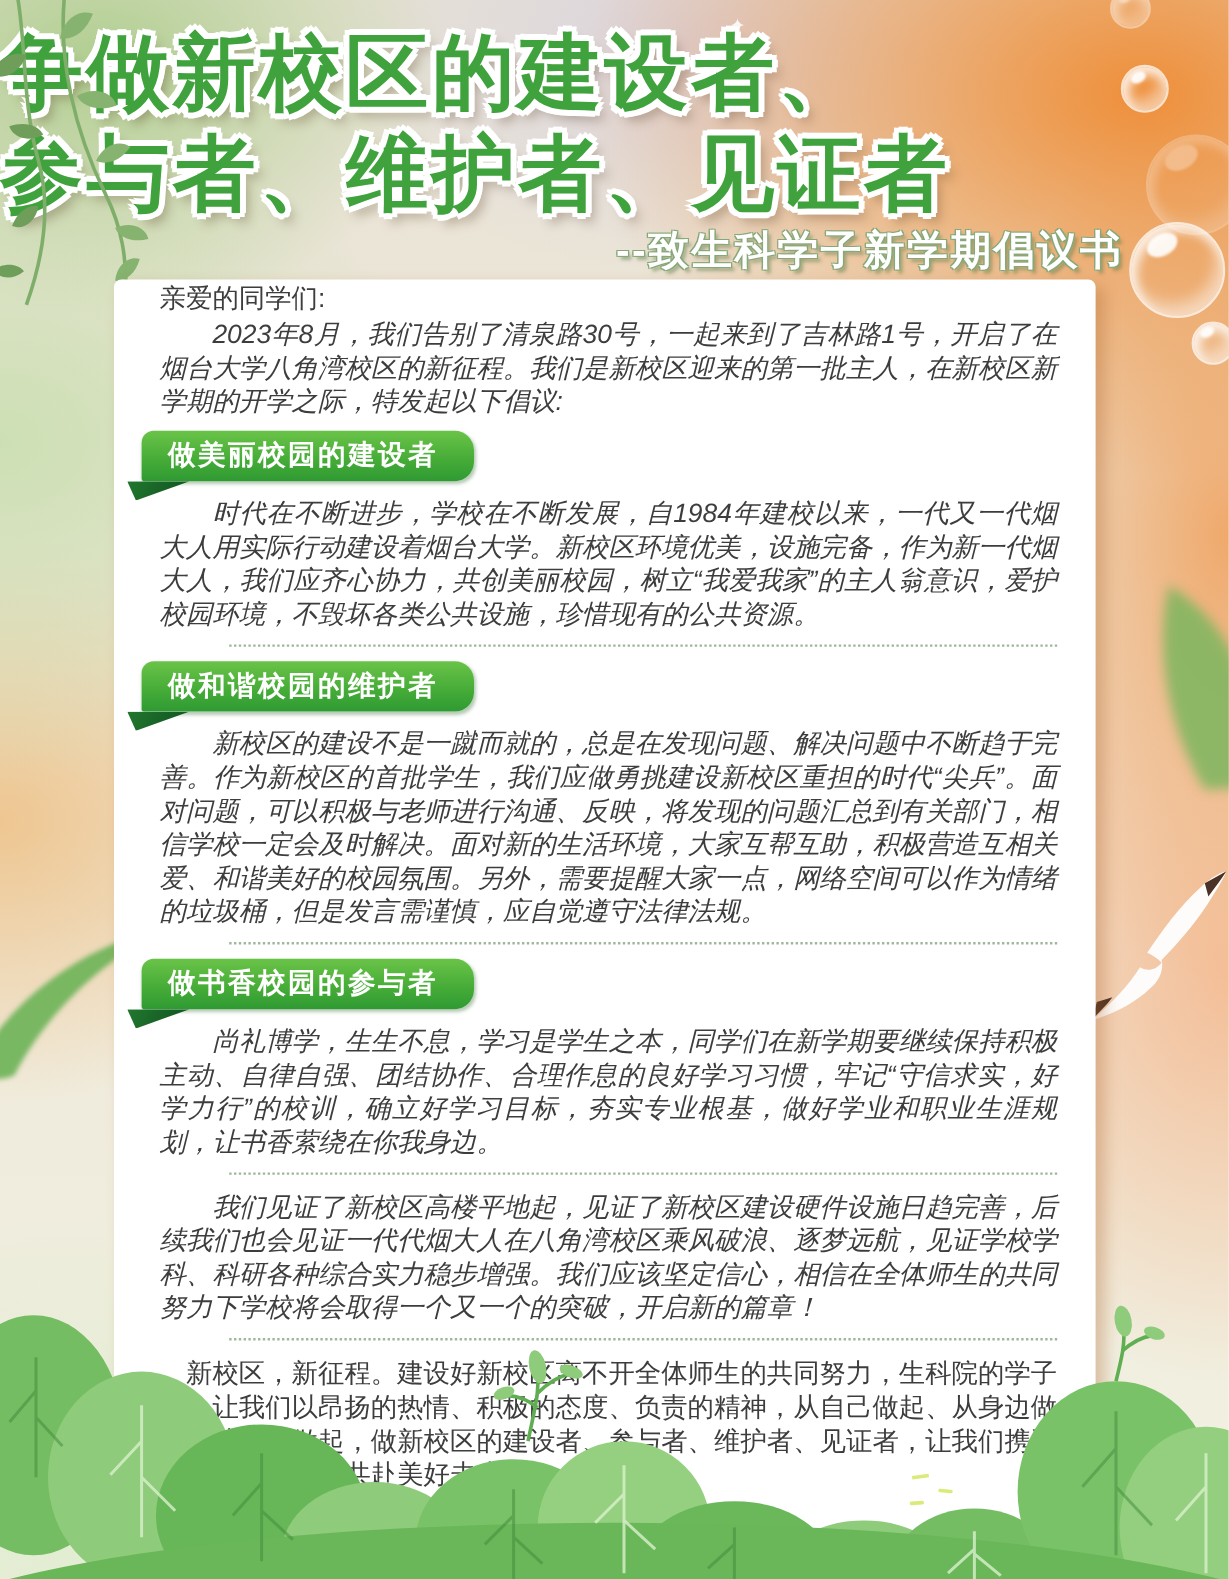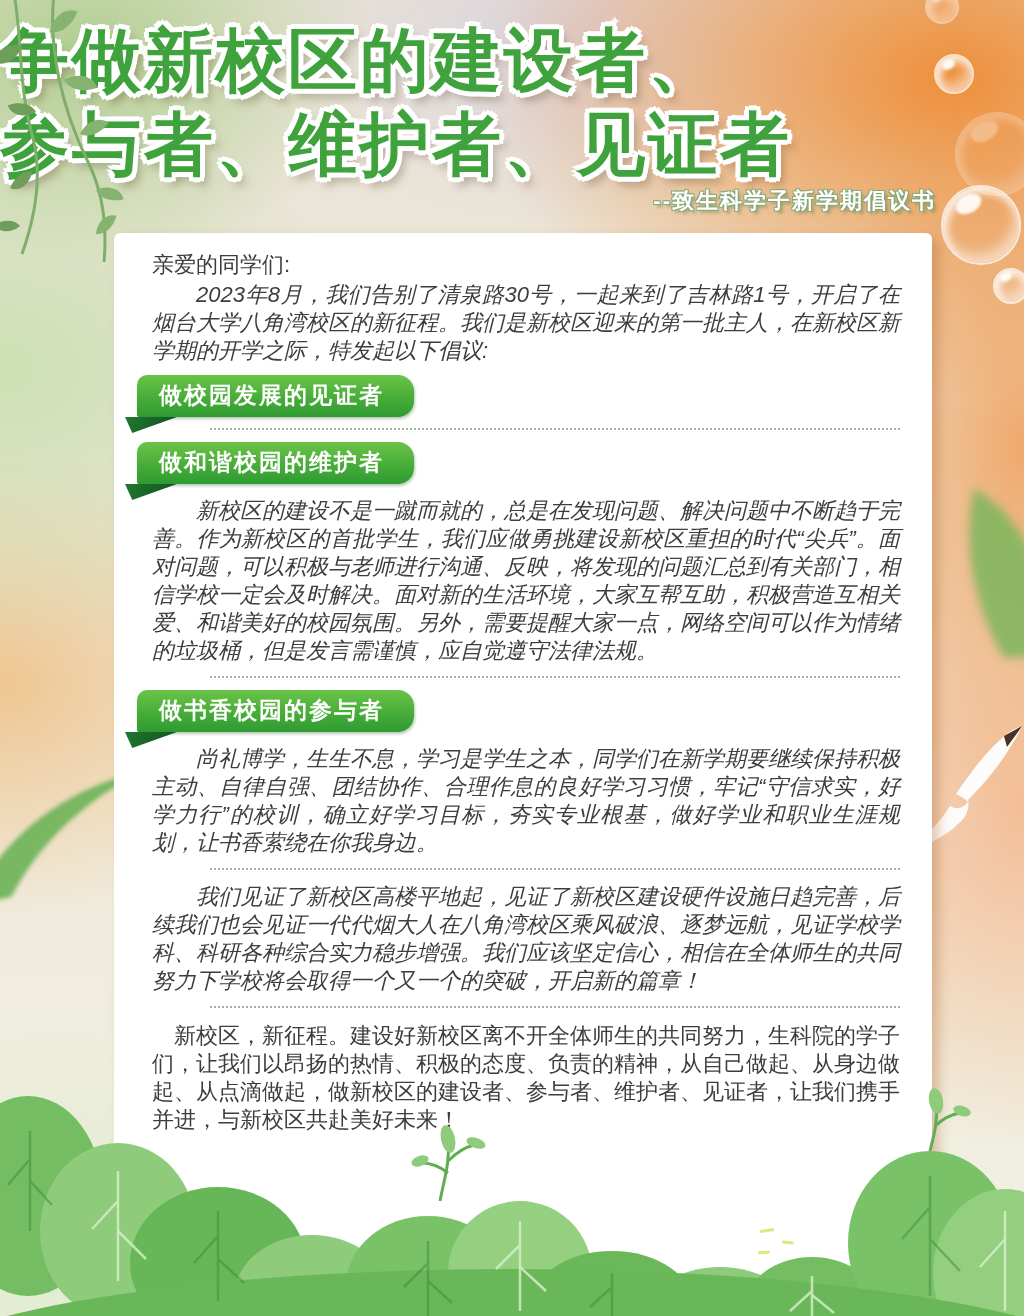--- a/index.html
+++ b/index.html
@@ -15,27 +15,27 @@
       radial-gradient(ellipse 430px 270px at 56% 3%, rgba(213,206,224,.75), rgba(213,206,224,0) 70%),
       radial-gradient(ellipse 560px 340px at 6% 96%, rgba(223,236,206,.9), rgba(223,236,206,0) 75%),
       linear-gradient(180deg,#e9e3d6 0%,#efe9da 55%,#f1f1e2 100%);}
   
   .title{position:absolute;left:0;width:100%;text-align:left;font-weight:900;
     color:#3fa23c;font-size:69px;letter-spacing:3px;line-height:1.12;white-space:nowrap;
     text-shadow:-4px -4px 0 #fff,4px -4px 0 #fff,-4px 4px 0 #fff,4px 4px 0 #fff,
       -5px 0 0 #fff,5px 0 0 #fff,0 -5px 0 #fff,0 5px 0 #fff,6px 8px 10px rgba(80,55,25,.4);}
   .title-1{top:22px;}
   .title-2{top:112px;font-family:Liberation Mono, monospace;}
-  .subtitle{position:absolute;top:186px;right:88px;font-size:22px;font-weight:800;color:#fff;
+  .subtitle{position:absolute;top:186px;right:88px;font-size:34px;font-weight:800;color:#fff;
     letter-spacing:2px;white-space:nowrap;
     text-shadow:-1px -1px 0 #86a878,1px -1px 0 #86a878,-1px 1px 0 #86a878,1px 1px 0 #86a878,3px 3px 3px rgba(100,130,80,.55);}
   
   .card{position:absolute;left:95px;top:233px;width:818px;height:1083px;background:#fff;
     border-radius:6px;box-shadow:7px 6px 12px rgba(170,95,35,.33);
-    padding:18px 32px 0 38px;box-sizing:border-box;z-index:3;margin-left:19px;}
+    padding:2px 32px 0 38px;box-sizing:border-box;z-index:3;}
   .body-text{font-size:22px;line-height:28px;color:#3d3d3d;font-weight:500;
     text-align:justify;margin:0;}
   .salutation{margin:0 0 2px 0;}
   .para-indent{text-indent:2em;font-style:italic;}
   .para-indent-sm{text-indent:1em;}
   .section-tab{position:relative;display:inline-block;margin:10px 0 0 -15px;
     background:linear-gradient(180deg,#6ac348 0%,#47ad38 55%,#2f9a33 100%);
     color:#fff;font-size:23px;font-weight:700;letter-spacing:2px;
     padding:5px 30px 6px 22px;border-radius:10px 16px 16px 2px;
     box-shadow:1px 2px 3px rgba(40,100,40,.35);}
@@ -107,21 +107,22 @@
 
   <div class="title title-1">争做新校区的建设者、</div>
   <div class="title title-2">参与者、维护者、见证者</div>
   <div class="subtitle">--致生科学子新学期倡议书</div>
 
   <div class="card">
     <p class="body-text salutation">亲爱的同学们:</p>
     <p class="body-text para-indent">2023年8月，我们告别了清泉路30号，一起来到了吉林路1号，开启了在烟台大学八角湾校区的新征程。我们是新校区迎来的第一批主人，在新校区新学期的开学之际，特发起以下倡议:</p>
 
     <div>
-      <div class="section-tab">做校园发展的见证者</div>
+      <div class="section-tab">做美丽校园的建设者</div>
+      <p class="body-text para-indent section-body">时代在不断进步，学校在不断发展，自1984年建校以来，一代又一代烟大人用实际行动建设着烟台大学。新校区环境优美，设施完备，作为新一代烟大人，我们应齐心协力，共创美丽校园，树立“我爱我家”的主人翁意识，爱护校园环境，不毁坏各类公共设施，珍惜现有的公共资源。</p>
       <hr class="divider">
     </div>
 
     <div>
       <div class="section-tab">做和谐校园的维护者</div>
       <p class="body-text para-indent section-body">新校区的建设不是一蹴而就的，总是在发现问题、解决问题中不断趋于完善。作为新校区的首批学生，我们应做勇挑建设新校区重担的时代“尖兵”。面对问题，可以积极与老师进行沟通、反映，将发现的问题汇总到有关部门，相信学校一定会及时解决。面对新的生活环境，大家互帮互助，积极营造互相关爱、和谐美好的校园氛围。另外，需要提醒大家一点，网络空间可以作为情绪的垃圾桶，但是发言需谨慎，应自觉遵守法律法规。</p>
       <hr class="divider">
     </div>
 
     <div>

